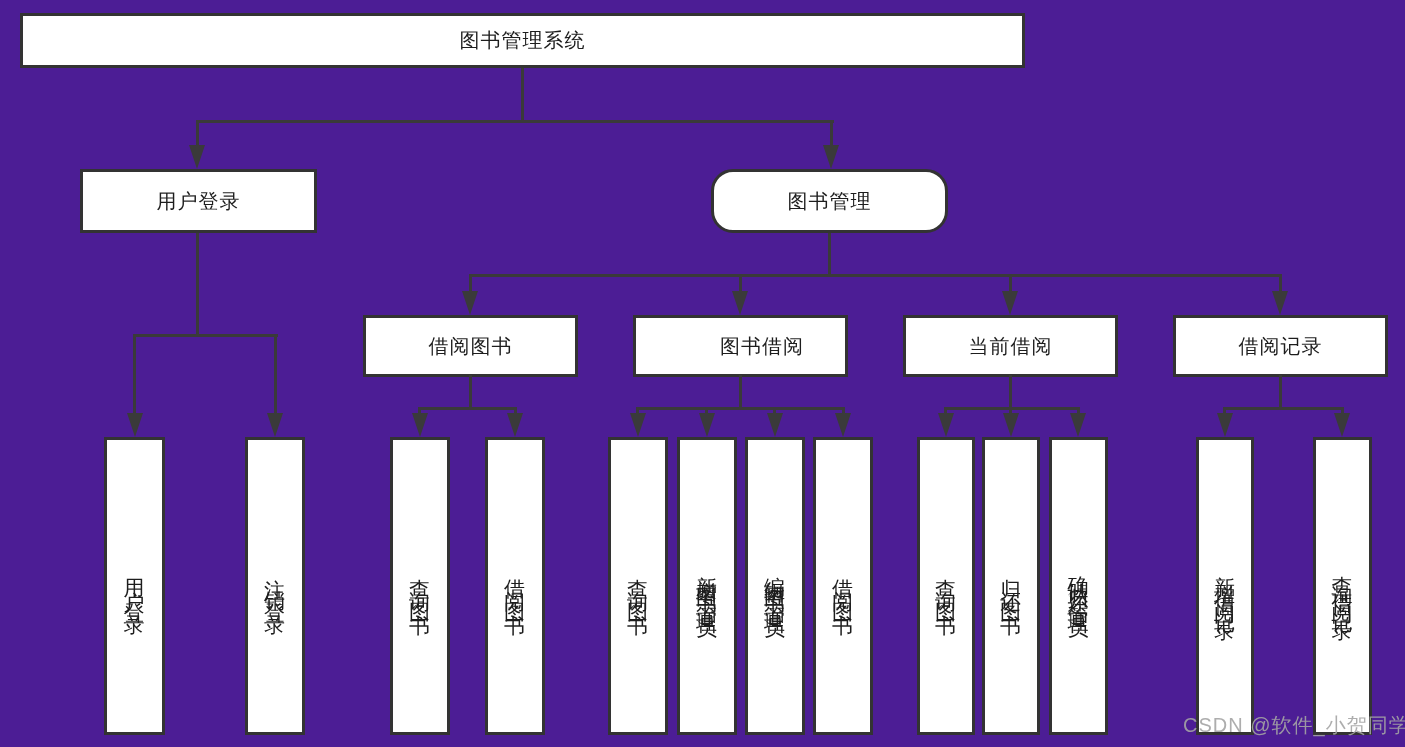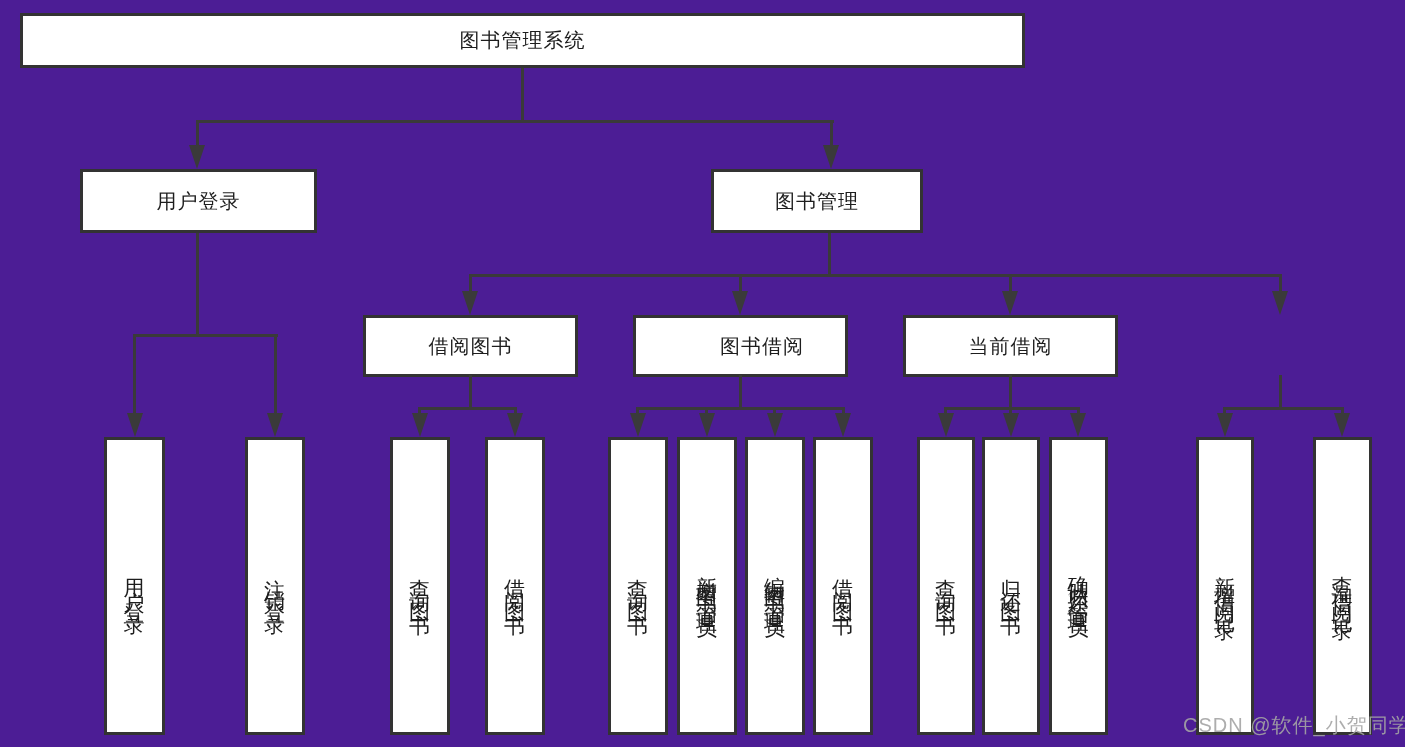--- a/index.html
+++ b/index.html
@@ -43,21 +43,21 @@
   <div class="vl" style="left:521px;top:68px;height:53px;"></div>
   <div class="hl" style="left:196px;top:120px;width:638px;"></div>
   <div class="vl" style="left:196px;top:120px;height:28px;"></div>
   <div class="vl" style="left:830px;top:120px;height:28px;"></div>
   <div class="arw" style="left:189px;top:145px;"></div>
   <div class="arw" style="left:823px;top:145px;"></div>
 
   <div class="box hbox" style="left:80px;top:169px;width:237px;height:64px;">
     <span>用户登录</span>
   </div>
-  <div class="box hbox" style="left:711px;top:169px;width:212px;height:64px;">
+  <div class="box hbox" style="left:711px;top:169px;width:237px;height:64px;border-radius:22px;">
     <span>图书管理</span>
   </div>
 
   <div class="vl" style="left:196px;top:233px;height:103px;"></div>
   <div class="hl" style="left:133px;top:334px;width:145px;"></div>
   <div class="vl" style="left:133px;top:334px;height:83px;"></div>
   <div class="vl" style="left:274px;top:334px;height:83px;"></div>
   <div class="arw" style="left:127px;top:413px;"></div>
   <div class="arw" style="left:267px;top:413px;"></div>
 
@@ -73,20 +73,23 @@
   <div class="arw" style="left:1272px;top:291px;"></div>
 
   <div class="box hbox" style="left:363px;top:315px;width:215px;height:62px;">
     <span>借阅图书</span>
   </div>
   <div class="box hbox" style="left:633px;top:315px;width:215px;height:62px;padding-left:43px;">
     <span>图书借阅</span>
   </div>
   <div class="box hbox" style="left:903px;top:315px;width:215px;height:62px;align-items:center;">
     <span>当前借阅</span>
+  </div>
+  <div class="box hbox" style="left:1173px;top:315px;width:215px;height:62px;">
+    <span>借阅记录</span>
   </div>
 
   <div class="vl" style="left:469px;top:375px;height:34px;"></div>
   <div class="vl" style="left:739px;top:375px;height:34px;"></div>
   <div class="vl" style="left:1009px;top:375px;height:34px;"></div>
   <div class="vl" style="left:1279px;top:375px;height:34px;"></div>
 
   <div class="hl" style="left:418px;top:407px;width:99px;"></div>
   <div class="vl" style="left:418px;top:407px;height:9px;"></div>
   <div class="vl" style="left:514px;top:407px;height:9px;"></div>

